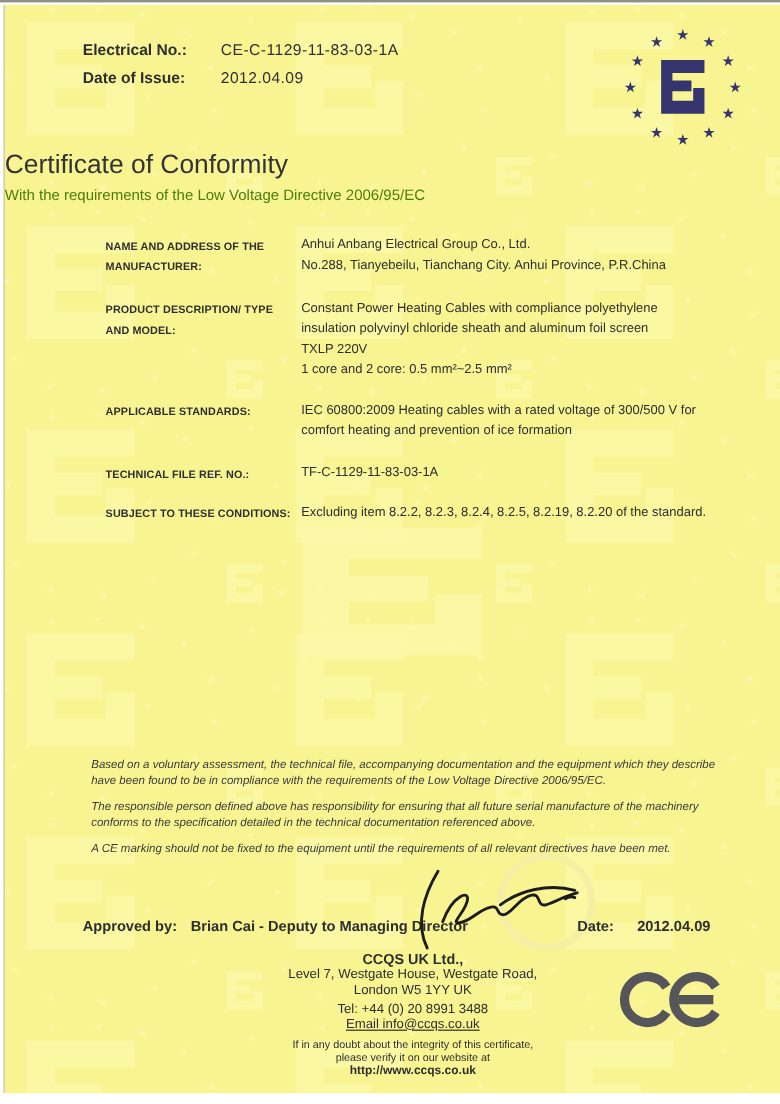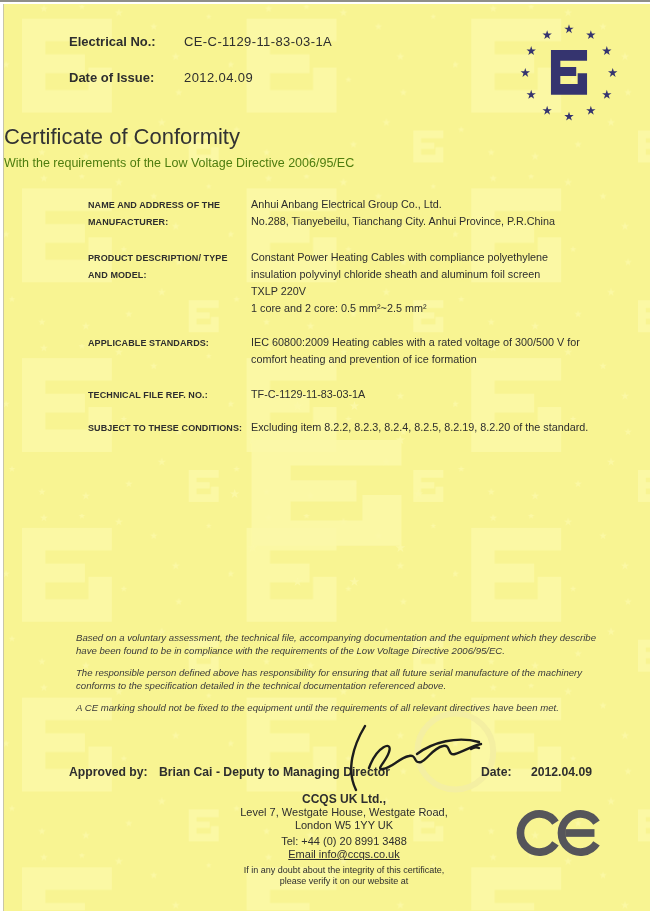--- a/index.html
+++ b/index.html
@@ -15,21 +15,21 @@
     background:#f8f492;
     border-left:1px solid #c9c6a8;
   }
   .wm-svg{position:absolute;top:0;left:0;width:100%;height:100%;}
   .content{position:absolute;top:0;left:0;width:100%;height:100%;z-index:2;}
 
   .hdr-row{position:absolute;left:65px;display:flex;font-size:13px;}
   .hdr-row .hlbl{font-weight:bold;width:115px;}
   .hdr-row .hval{letter-spacing:0.4px;}
   .row-cert{top:30px;}
-  .row-date{top:66px;}
+  .row-date{top:53px;}
 
   .logo-svg{position:absolute;left:508px;top:10px;}
 
   .title{position:absolute;top:120px;left:0;width:630px;
          font-size:22px;color:#333;}
   .subtitle{position:absolute;top:152px;left:0;width:630px;
          font-size:12.5px;color:#4d7c0f;}
 
   .frow{position:absolute;left:84px;}
   .frow .lbl{position:absolute;left:0;top:0;width:158px;font-size:9px;font-weight:bold;line-height:17px;letter-spacing:0.1px;}
@@ -217,20 +217,21 @@
     </svg>
 
     <div class="footer">
       <div class="company">CCQS UK Ltd.,</div>
       <div class="addr">Level 7, Westgate House, Westgate Road,</div>
       <div class="addr">London W5 1YY UK</div>
       <div class="tel">Tel: +44 (0) 20 8991 3488</div>
       <div class="email">Email info@ccqs.co.uk</div>
       <div class="note note1">If in any doubt about the integrity of this certificate,</div>
       <div class="note">please verify it on our website at</div>
+      <div class="web">http://www.ccqs.co.uk</div>
     </div>
 
     <svg class="ce-svg" width="88" height="62" viewBox="0 0 120 70">
       <g fill="none" stroke="#55555a" stroke-width="10.5" stroke-linecap="butt">
         <path d="M53.8,49.2 A26,26 0 1 1 53.8,20.8"></path>
         <path d="M109.8,49.2 A26,26 0 1 1 109.8,20.8"></path>
         <path d="M67,35 H107"></path>
       </g>
     </svg>
 

